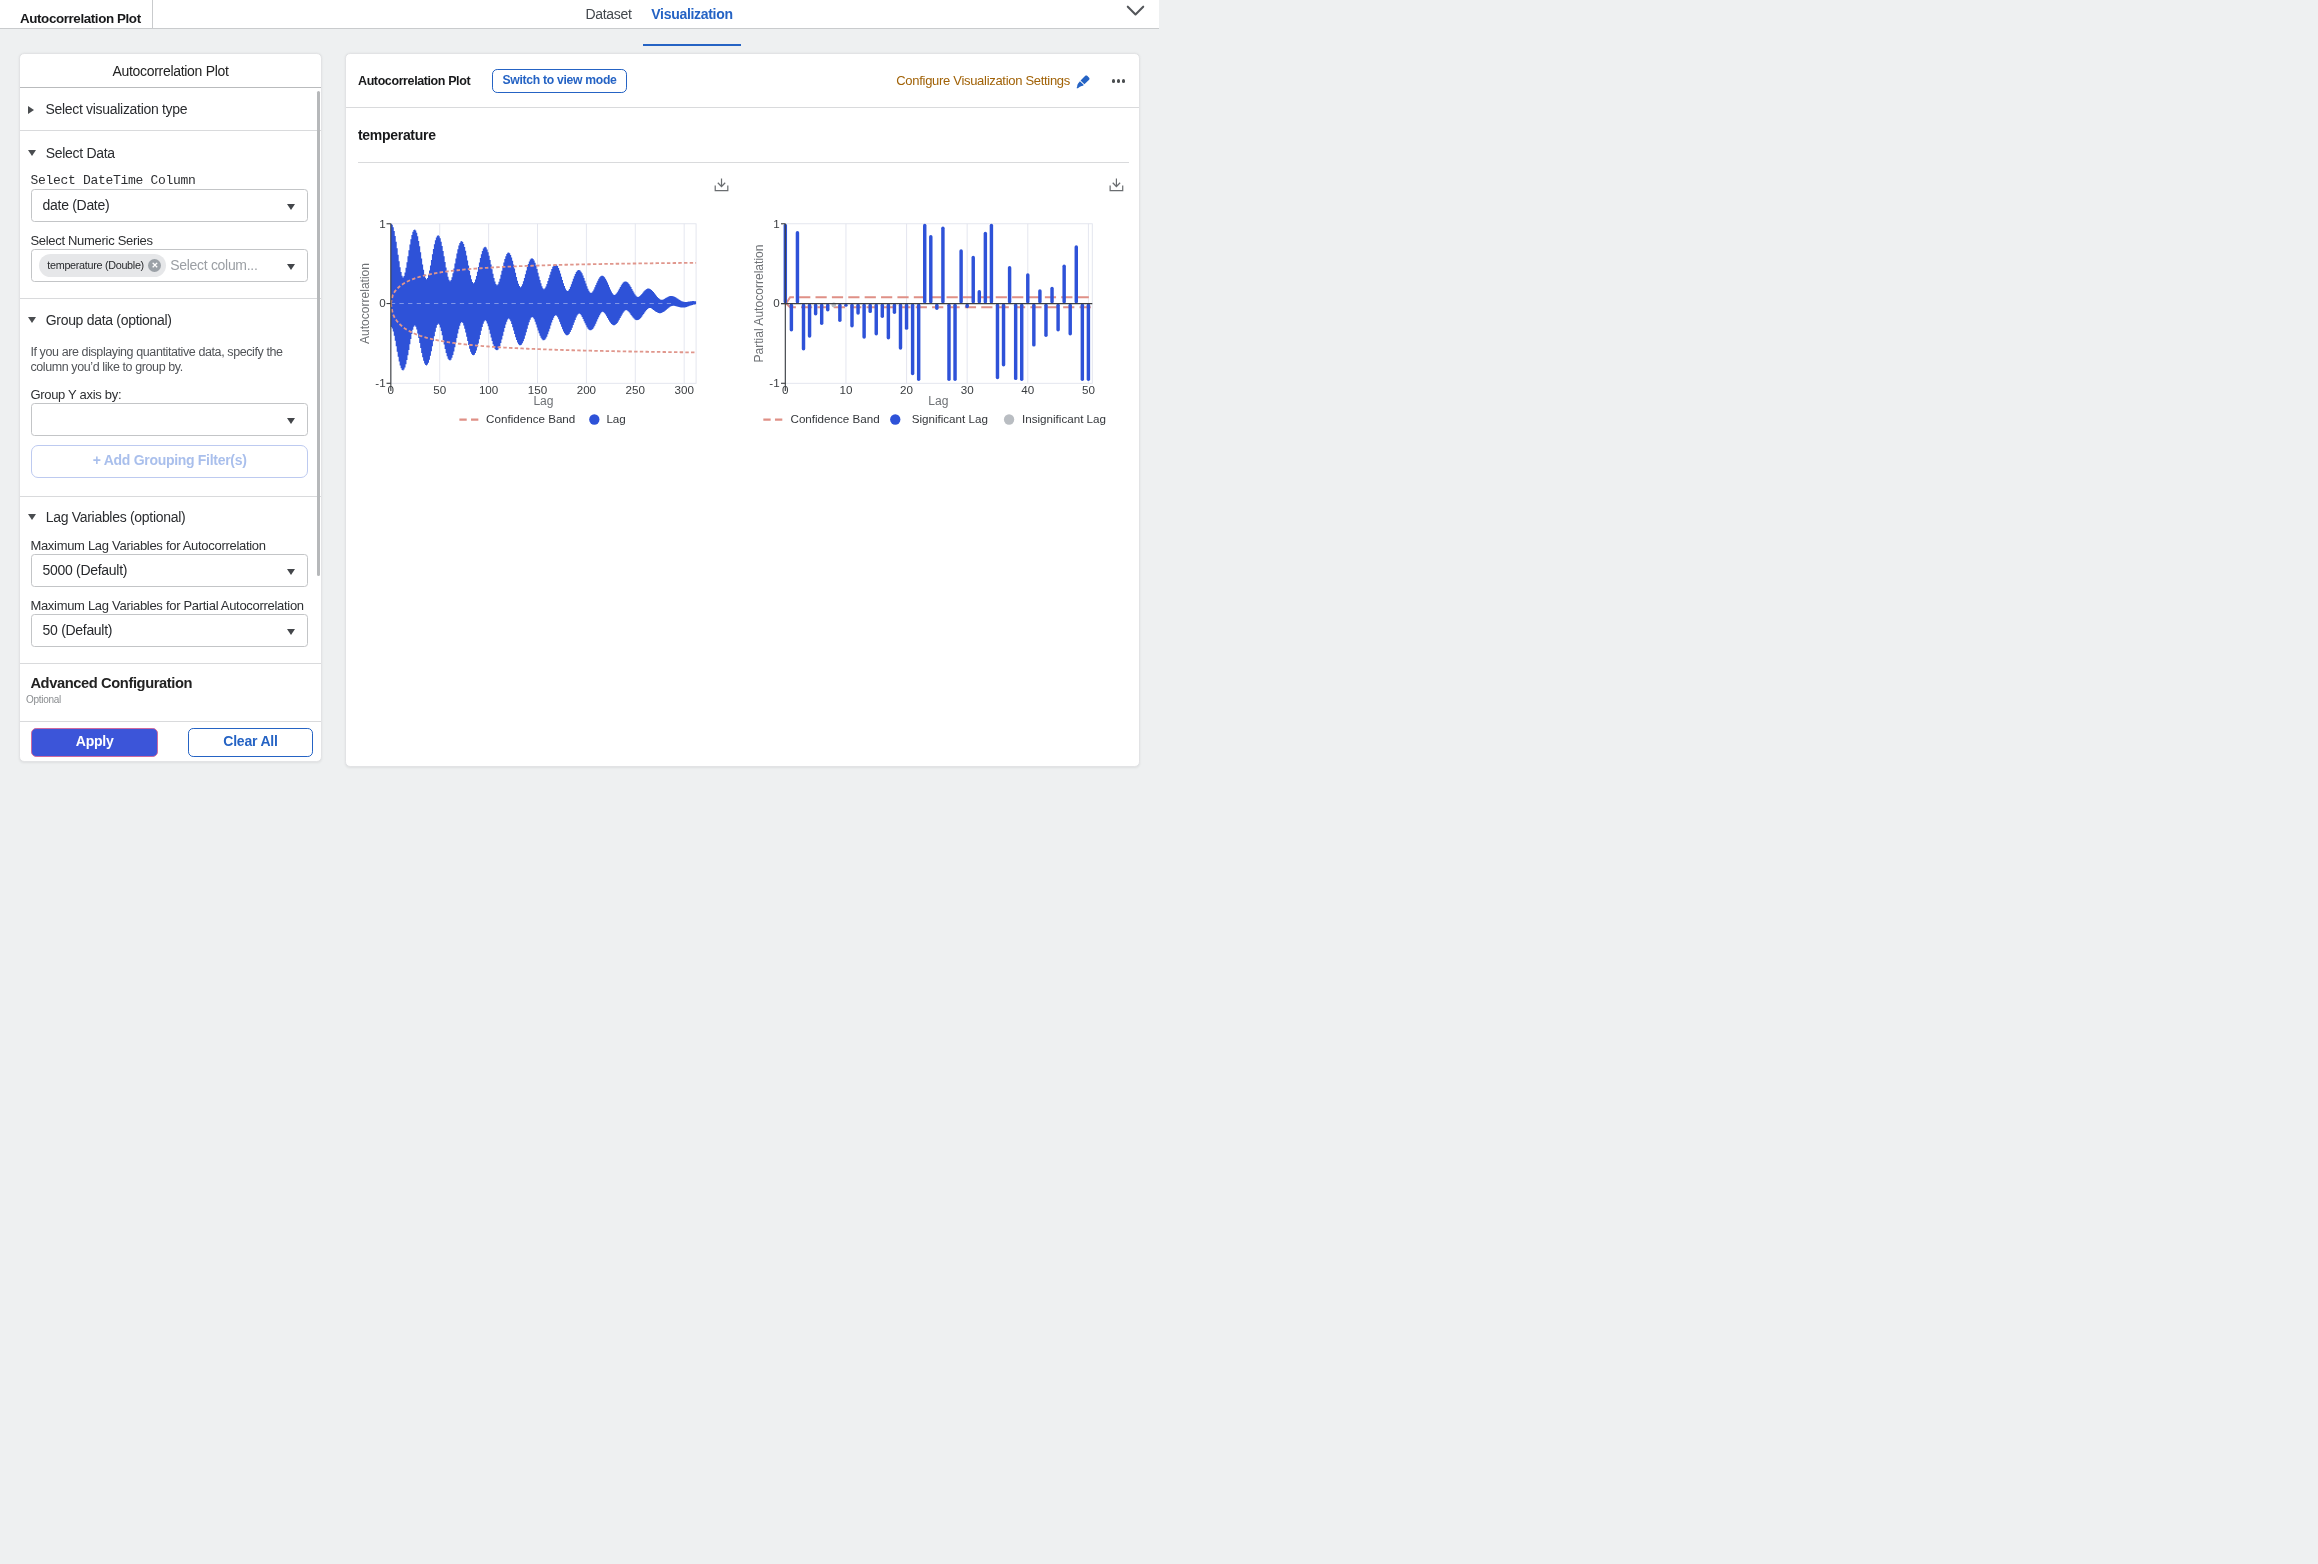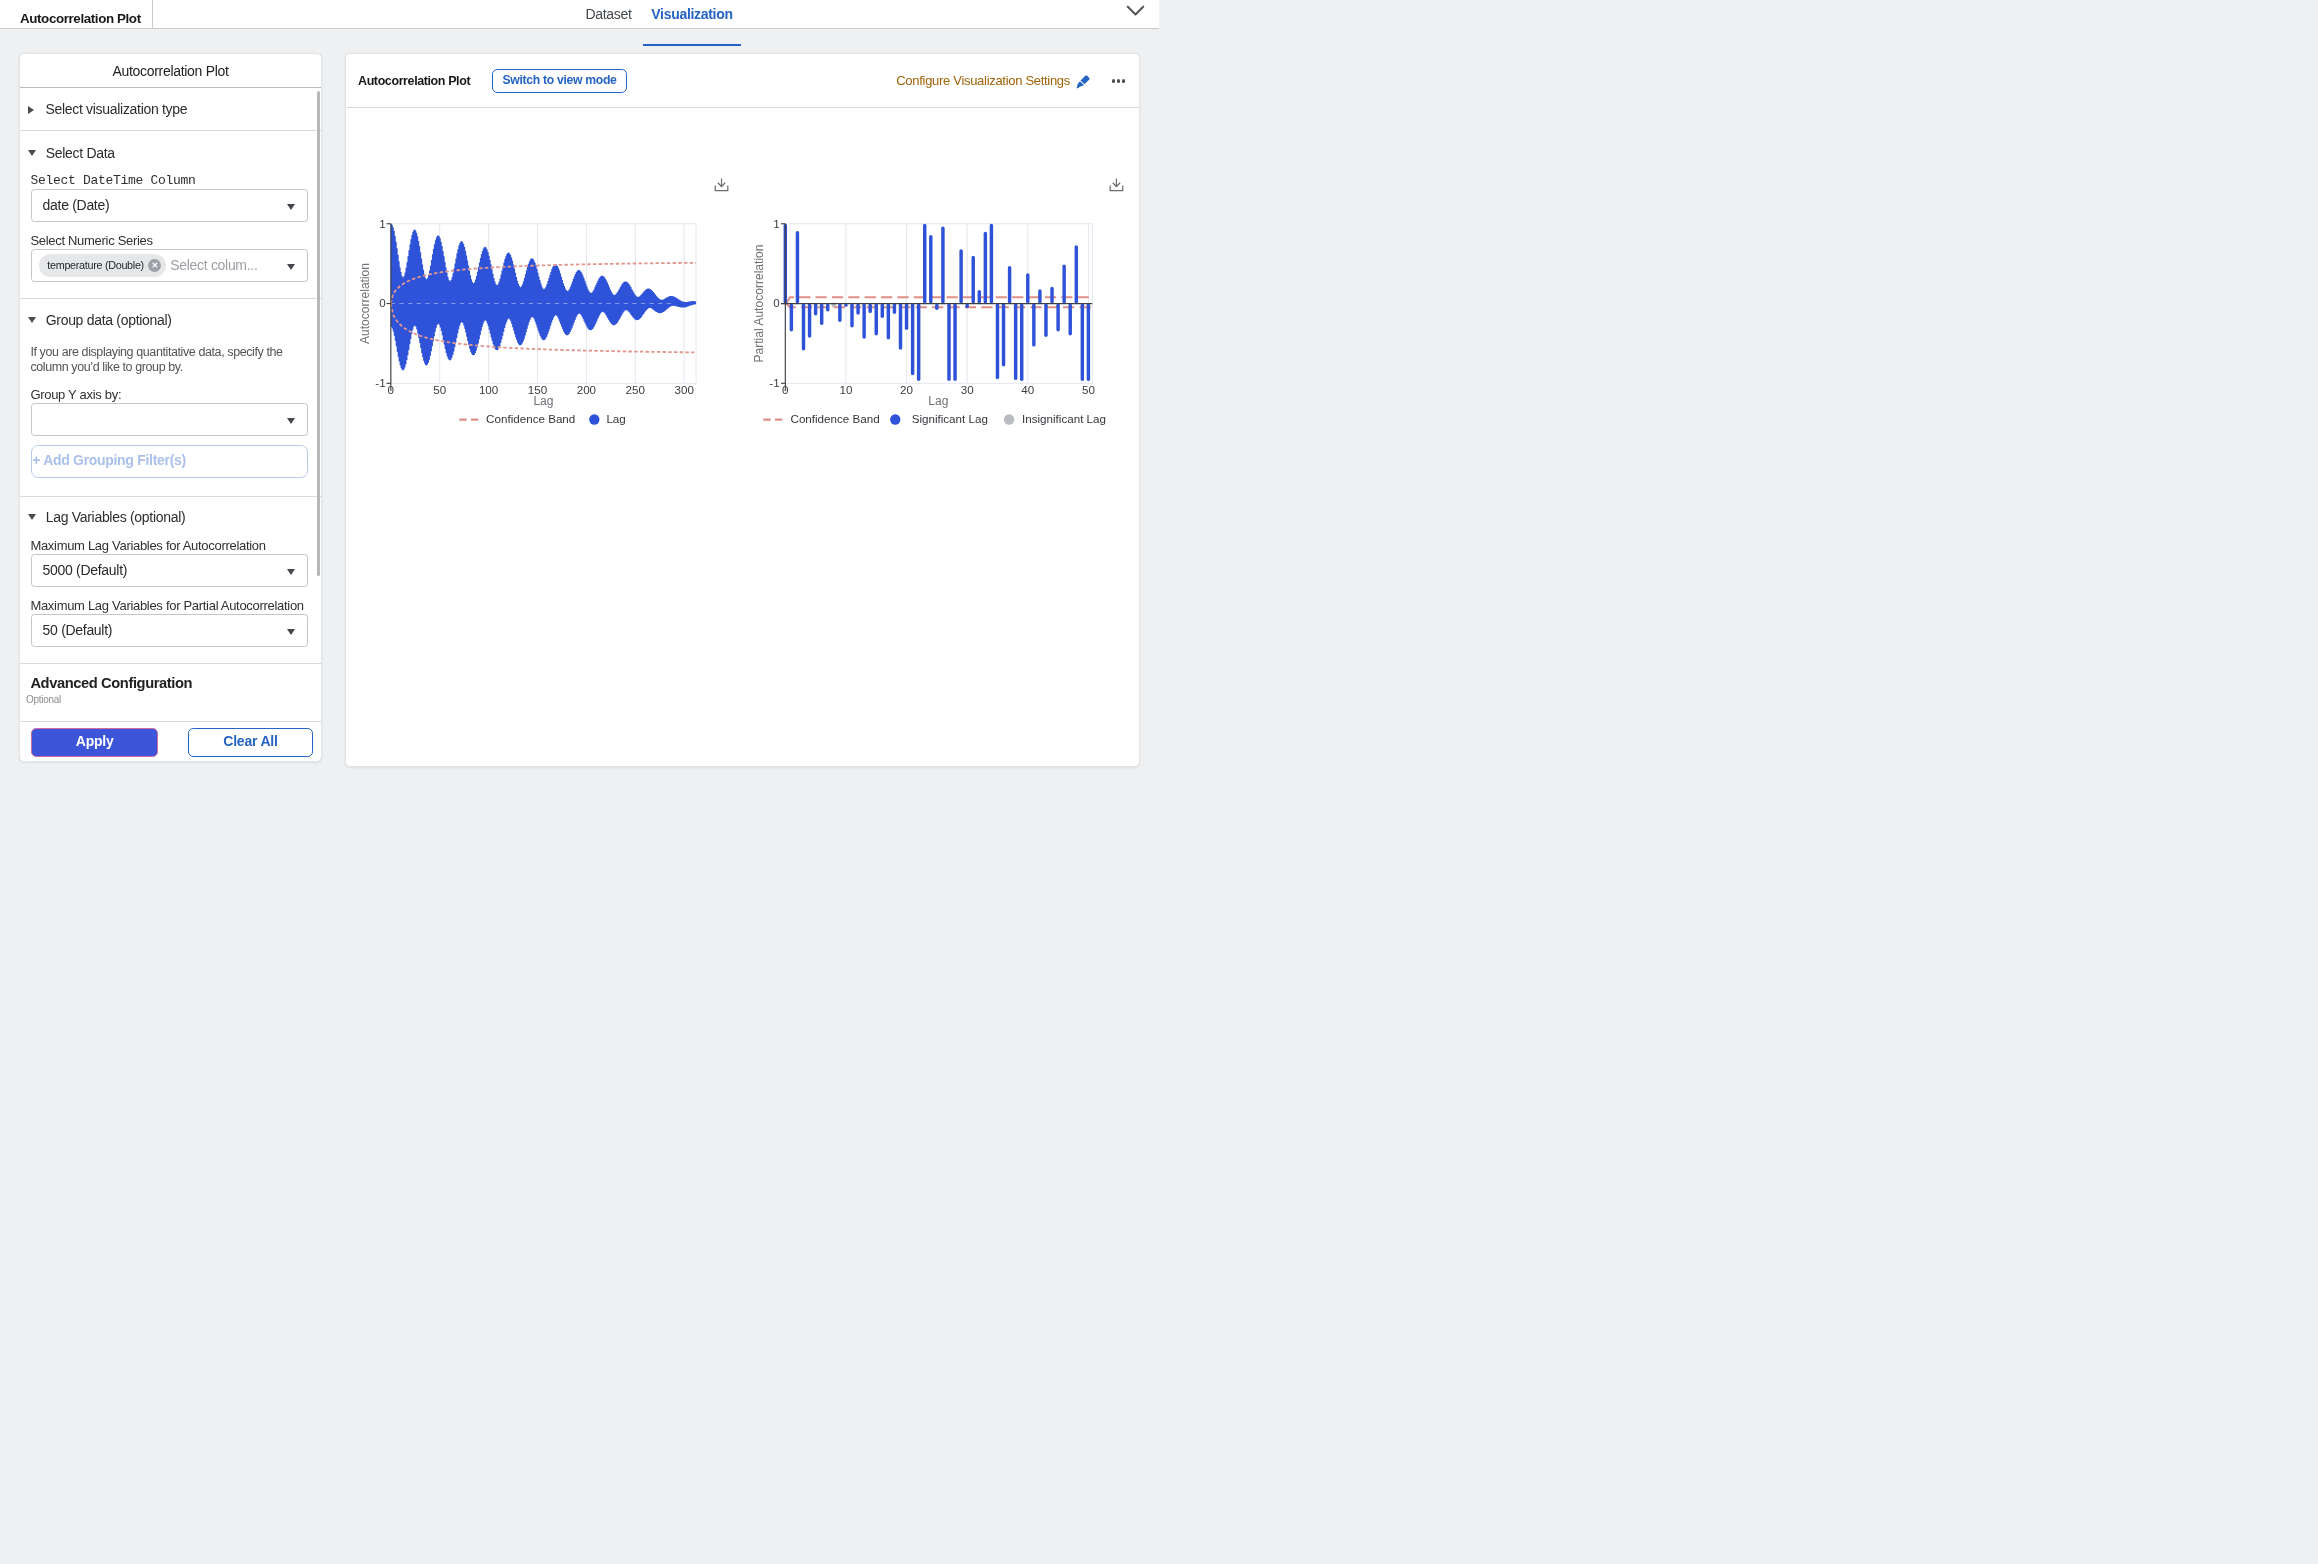--- a/index.html
+++ b/index.html
@@ -20,21 +20,21 @@
 .caret-r{display:inline-block;width:0;height:0;border-left:6px solid #4a4d50;border-top:4.3px solid transparent;border-bottom:4.3px solid transparent;margin-right:11.2px;}
 .caret-d{display:inline-block;width:0;height:0;border-top:6px solid #4a4d50;border-left:4.3px solid transparent;border-right:4.3px solid transparent;margin-right:9.5px;vertical-align:1.7px;}
 .lbl{position:absolute;left:10.4px;font-size:13px;letter-spacing:-0.3px;white-space:nowrap;color:#2e3033;}
 .sel{position:absolute;left:11.2px;width:277px;height:33px;border:0.9px solid #c3c5c7;border-radius:3.5px;background:#fff;font-size:14px;letter-spacing:-0.3px;color:#27292c;}
 .sel .txt{position:absolute;left:10.4px;top:0;line-height:31px;}
 .sel .dcar{position:absolute;right:12px;top:14px;width:0;height:0;border-top:6px solid #43464a;border-left:4.7px solid transparent;border-right:4.7px solid transparent;}
 .chip{position:absolute;left:6.5px;top:4.3px;height:23px;background:#e6e7e9;border-radius:12px;font-size:10.8px;color:#27292c;line-height:23px;padding:0 21.6px 0 8.6px;letter-spacing:-0.3px;}
 .chip .x{position:absolute;right:4.3px;top:5.2px;width:13px;height:13px;border-radius:50%;background:#9ba1a7;color:#fff;font-size:8.2px;line-height:13px;text-align:center;font-weight:bold;}
 .ph{color:#9b9fa4;}
 .para{position:absolute;left:10.4px;width:280px;font-size:12.5px;color:#515458;line-height:15px;letter-spacing:-0.4px;}
-.addbtn{position:absolute;left:11.2px;width:277px;height:33px;border:1.7px solid #bdcaf0;border-radius:7px;color:#a9bfec;font-size:14px;letter-spacing:-0.3px;font-weight:bold;text-align:left;line-height:29px;}
+.addbtn{position:absolute;left:11.2px;width:277px;height:33px;border:1.7px solid #bdcaf0;border-radius:7px;color:#a9bfec;font-size:14px;letter-spacing:-0.3px;font-weight:bold;text-align:center;line-height:29px;}
 .advt{position:absolute;left:10.4px;font-size:14.7px;letter-spacing:-0.4px;font-weight:bold;color:#222;}
 .opt{position:absolute;left:6px;font-size:10px;letter-spacing:-0.3px;color:#8a8d90;text-align:right;}
 .btn-apply{position:absolute;left:11.2px;top:674px;width:127px;height:28.5px;background:#3c55d9;border:1.7px solid #cf6b9f;border-radius:5.2px;color:#fff;font-size:14px;letter-spacing:-0.2px;font-weight:bold;text-align:center;line-height:25px;}
 .btn-clear{position:absolute;left:168px;top:674px;width:125px;height:28.5px;background:#fff;border:1.7px solid #2563c4;border-radius:5.2px;color:#2563c4;font-size:14px;letter-spacing:-0.2px;font-weight:bold;text-align:center;line-height:25px;}
 .sbar{position:absolute;right:0.9px;top:37px;width:3.5px;height:485px;background:#b6b8ba;border-radius:1.7px;}
 #right .hdr{position:relative;height:54px;border-bottom:0.9px solid #d9dadc;}
 #right .hdr .t{position:absolute;left:12px;top:0;line-height:54px;font-size:12.5px;letter-spacing:-0.4px;font-weight:bold;color:#18191b;}
 .viewbtn{position:absolute;left:146px;top:14.7px;width:135px;height:24px;border:1.7px solid #2563c4;border-radius:5.2px;color:#2563c4;font-size:12.2px;letter-spacing:-0.3px;font-weight:bold;text-align:center;line-height:21px;}
 .cfg{position:absolute;right:69px;top:0;line-height:54px;font-size:13px;letter-spacing:-0.3px;font-weight:500;color:#a16207;}
 .brush{position:absolute;right:49px;top:21px;}
@@ -107,20 +107,21 @@
     <svg class="brush" width="14" height="14" viewBox="0 0 16 16">
         <path d="M10.6 0.9 C11.2 0.3 12.2 0.3 12.8 0.9 L15.0 3.1 C15.6 3.7 15.6 4.7 15.0 5.3 L9.6 10.7 L5.2 6.3 Z" fill="#2563c4"></path>
         <path d="M4.5 7.0 L8.9 11.4 C8.5 12.0 7.6 12.4 6.5 12.6 C4.9 12.9 3.7 13.6 2.9 14.6 C2.3 15.3 0.9 15.3 0.7 14.9 C0.5 14.5 1.2 14.2 1.3 13.0 C1.4 11.9 1.7 10.6 2.6 9.5 C3.3 8.6 4.0 7.8 4.5 7.0 Z" fill="#2563c4"></path>
       </svg>
     <span class="dots">
         <i style="left:0"></i>
         <i style="left:5px"></i>
         <i style="left:10px"></i>
       </span>
   </div>
+  <div class="temp">temperature</div>
   <svg id="chartsvg" width="795" height="605" viewBox="0 0 922 701">
 
     <g stroke="#dfe2ec" stroke-width="1">
       <line x1="108.7" y1="69" x2="108.7" y2="254"></line>
         <line x1="165.4" y1="69" x2="165.4" y2="254"></line>
         <line x1="222.1" y1="69" x2="222.1" y2="254"></line>
         <line x1="278.8" y1="69" x2="278.8" y2="254"></line>
         <line x1="335.5" y1="69" x2="335.5" y2="254"></line>
         <line x1="392.2" y1="69" x2="392.2" y2="254"></line>
       <line x1="579.8" y1="69" x2="579.8" y2="254"></line>

